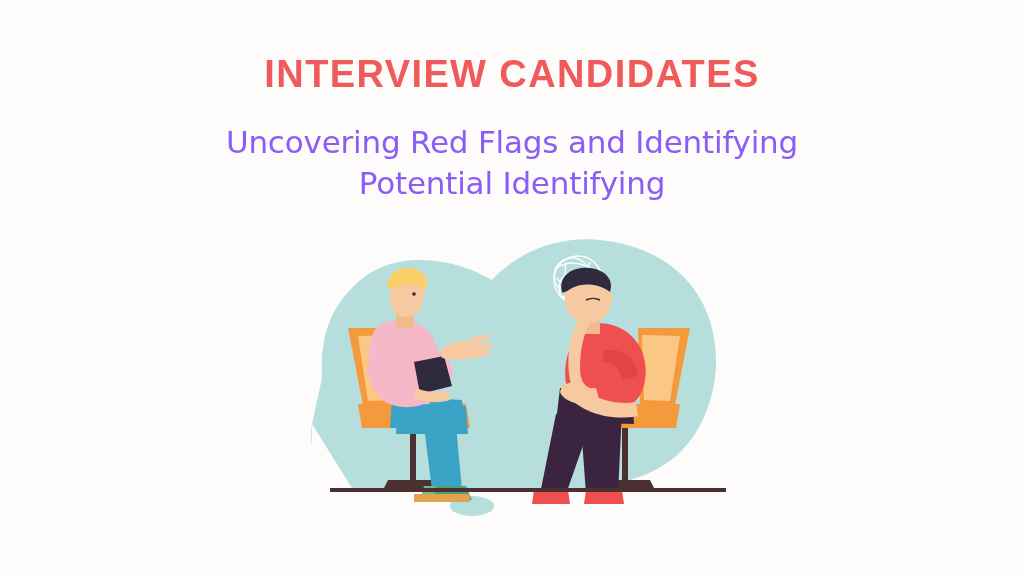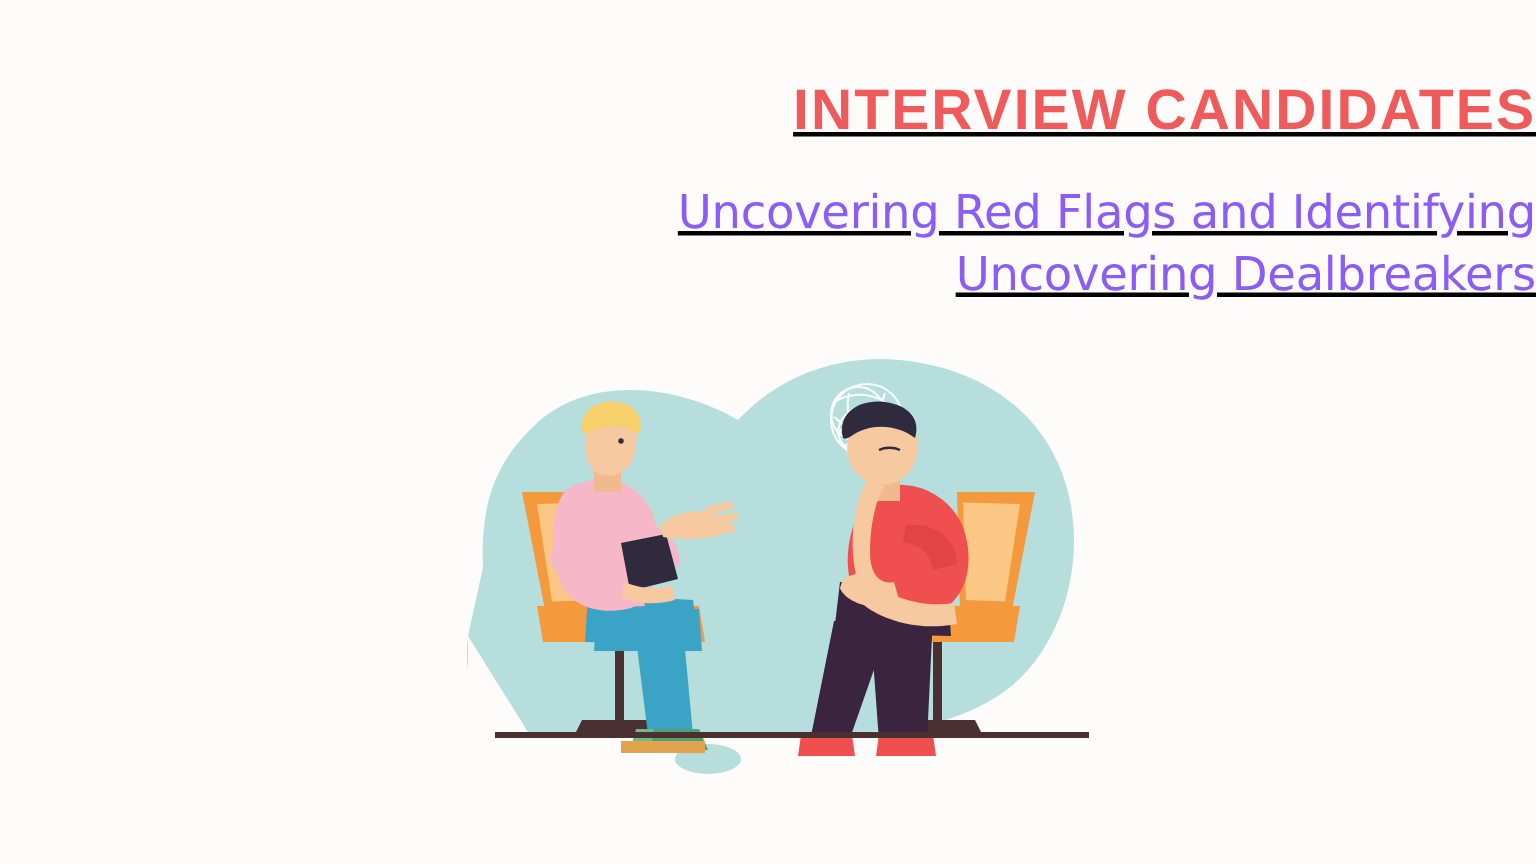--- a/index.html
+++ b/index.html
@@ -18,22 +18,21 @@
     width: 1024px;
     height: 576px;
     background: #fdfcfb;
   }
   .text-block {
     position: absolute;
     top: 0;
     left: 0;
     width: 1024px;
     padding-top: 54px;
-    text-align: right;
-    text-decoration: underline;
+    text-align: center;
   }
   .headline {
     font-family: "Liberation Sans", sans-serif;
     font-weight: bold;
     font-size: 38px;
     letter-spacing: 1.4px;
     color: #ef5b5b;
     line-height: 1.1;
     margin: 0;
     text-transform: uppercase;
@@ -62,21 +61,21 @@
 </style>
 </head>
 <body>
 
 <div class="slide">
 
   <div class="text-block">
     <h1 class="headline">INTERVIEW CANDIDATES</h1>
     <h2 class="subhead">
       <span class="subhead-line">Uncovering Red Flags and Identifying</span>
-      <span class="subhead-line">Uncovering Dealbreakers</span>
+      <span class="subhead-line">Potential Identifying</span>
     </h2>
   </div>
 
   <div class="illustration">
     <svg width="1024" height="290" viewBox="0 0 1024 290" xmlns="http://www.w3.org/2000/svg">
 
       <g>
         <path d="M352 60 C 390 18, 455 30, 492 52
                  C 520 22, 560 8, 600 12
                  C 660 18, 700 52, 712 100

